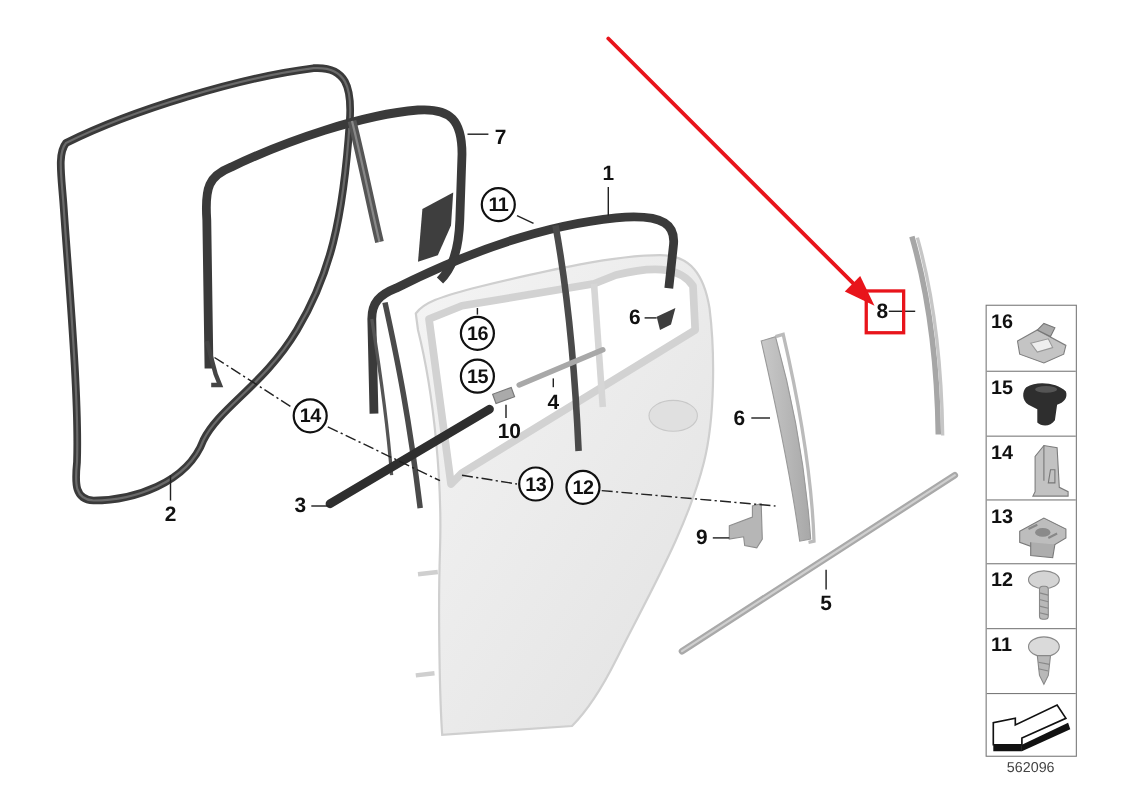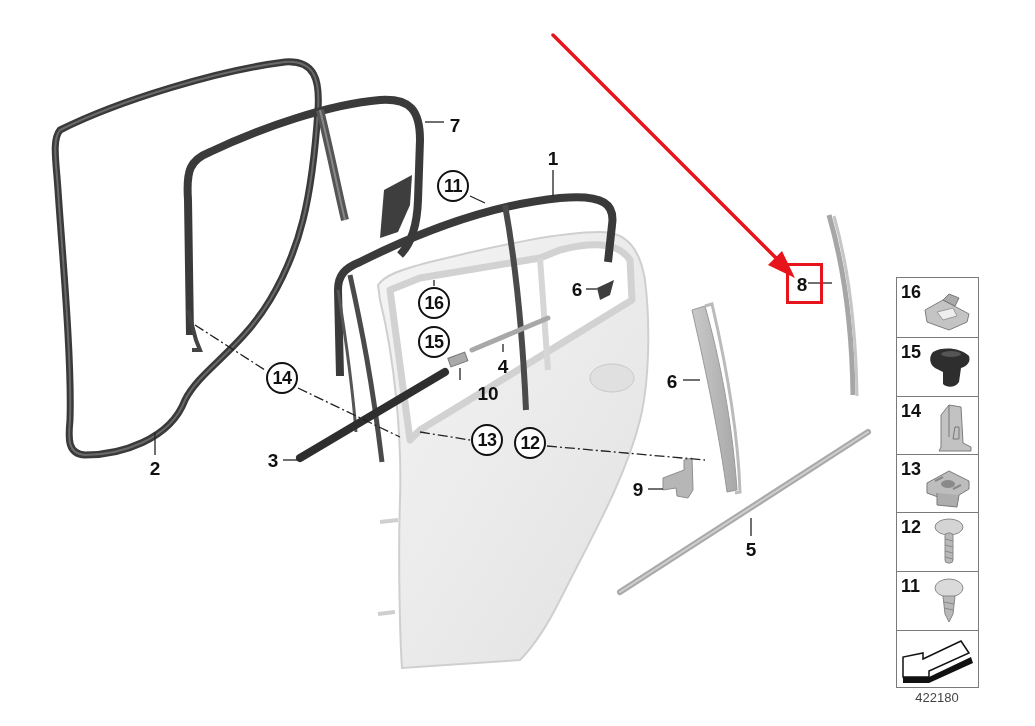--- a/index.html
+++ b/index.html
@@ -115,21 +115,21 @@
 
   <div class="lbl" style="left:553px;top:158px">1</div>
   <div class="lbl" style="left:155px;top:468px">2</div>
   <div class="lbl" style="left:273px;top:460px">3</div>
   <div class="lbl" style="left:503px;top:366px">4</div>
   <div class="lbl" style="left:751px;top:549px">5</div>
   <div class="lbl" style="left:672px;top:381px">6</div>
   <div class="lbl" style="left:455px;top:125px">7</div>
   <div class="lbl" style="left:802px;top:284px">8</div>
   <div class="lbl" style="left:638px;top:489px">9</div>
-  <div class="lbl" style="left:488px;top:393px">10</div>
+  <div class="lbl" style="left:463px;top:393px">10</div>
   <div class="lbl" style="left:577px;top:289px">6</div>
 
   <div class="circ" style="left:453px;top:186px">11</div>
   <div class="circ" style="left:530px;top:443px">12</div>
   <div class="circ" style="left:487px;top:440px">13</div>
   <div class="circ" style="left:282px;top:378px">14</div>
   <div class="circ" style="left:434px;top:342px">15</div>
   <div class="circ" style="left:434px;top:303px">16</div>
 
   <div class="hl-box" style="left:786px;top:263px;width:37px;height:41px"></div>
@@ -184,14 +184,14 @@
     </div>
     <div class="cell" style="top:353px;height:56px">
       <svg width="81" height="56">
         <path d="M6,26 L6,46 L32,46 L32,40 L72,22 L64,10 L26,28 L26,22 Z" fill="#ffffff" stroke="#111" stroke-width="1.5"></path>
         <path d="M6,46 L32,46 L32,52 L6,52 Z" fill="#111"></path>
         <path d="M32,46 L74,26 L76,32 L32,52 Z" fill="#111"></path>
       </svg>
     </div>
   </div>
 
-  <div class="caption">422180</div>
+  <div class="caption">562096</div>
 </div>
 
 </body></html>

